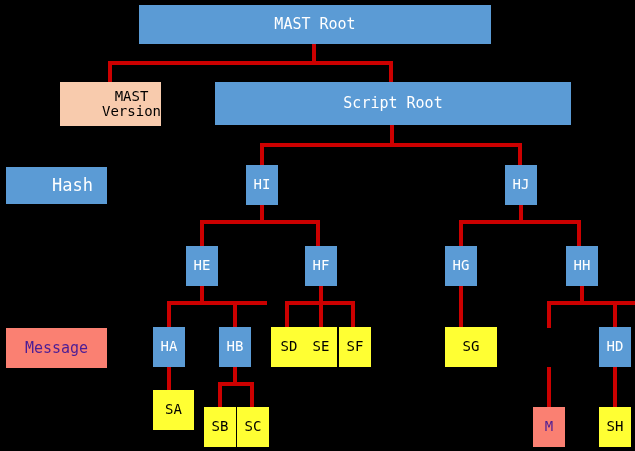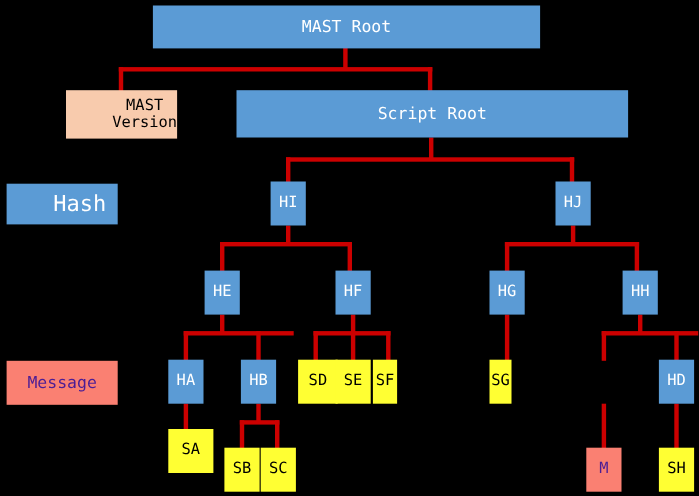--- a/index.html
+++ b/index.html
@@ -102,21 +102,21 @@
 
   <div class="edge" style="left:233px; top:367px; width:4px; height:17px;"></div>
   <div class="edge" style="left:218px; top:382px; width:36px; height:4px;"></div>
   <div class="edge" style="left:218px; top:382px; width:4px; height:27px;"></div>
   <div class="edge" style="left:250px; top:382px; width:4px; height:27px;"></div>
 
   <div class="edge" style="left:547px; top:367px; width:4px; height:42px;"></div>
 
   <div class="edge" style="left:613px; top:367px; width:4px; height:42px;"></div>
 
-  <div class="node hash" style="left:6px; top:167px; width:101px; height:37px; font-size:20px;padding-left:32px;">
+  <div class="node hash" style="left:6px; top:167px; width:101px; height:37px; font-size:17px;padding-left:32px;">
     <span>Hash</span>
   </div>
   <div class="node message" style="left:6px; top:328px; width:101px; height:40px; font-size:15px;">
     <span>Message</span>
   </div>
 
   <div class="node hash" style="left:139px; top:5px; width:352px; height:39px; font-size:15px;">
     <span>MAST Root</span>
   </div>
 
@@ -155,25 +155,25 @@
   <div class="node hash" style="left:219px; top:327px; width:32px; height:40px; font-size:14px;">
     <span>HB</span>
   </div>
 
   <div class="node subscript" style="left:271px; top:327px; width:36px; height:40px; font-size:14px;">
     <span>SD</span>
   </div>
   <div class="node subscript" style="left:305px; top:327px; width:32px; height:40px; font-size:14px;">
     <span>SE</span>
   </div>
-  <div class="node subscript" style="left:339px; top:327px; width:22px; height:40px; font-size:14px;">
+  <div class="node subscript" style="left:339px; top:327px; width:32px; height:40px; font-size:14px;">
     <span>SF</span>
   </div>
 
-  <div class="node subscript" style="left:445px; top:327px; width:20px; height:40px; font-size:14px;">
+  <div class="node subscript" style="left:445px; top:327px; width:52px; height:40px; font-size:14px;">
     <span>SG</span>
   </div>
 
   <div class="node hash" style="left:599px; top:327px; width:32px; height:40px; font-size:14px;">
     <span>HD</span>
   </div>
 
   <div class="node subscript" style="left:153px; top:390px; width:41px; height:40px; font-size:14px;">
     <span>SA</span>
   </div>

